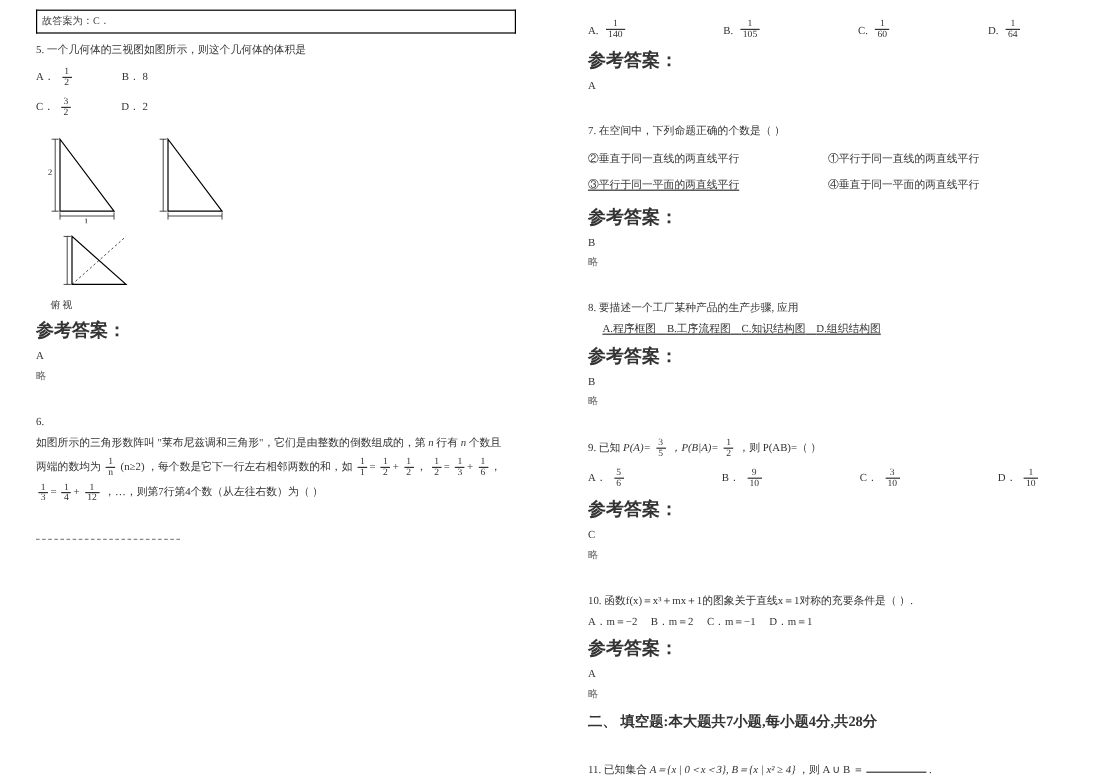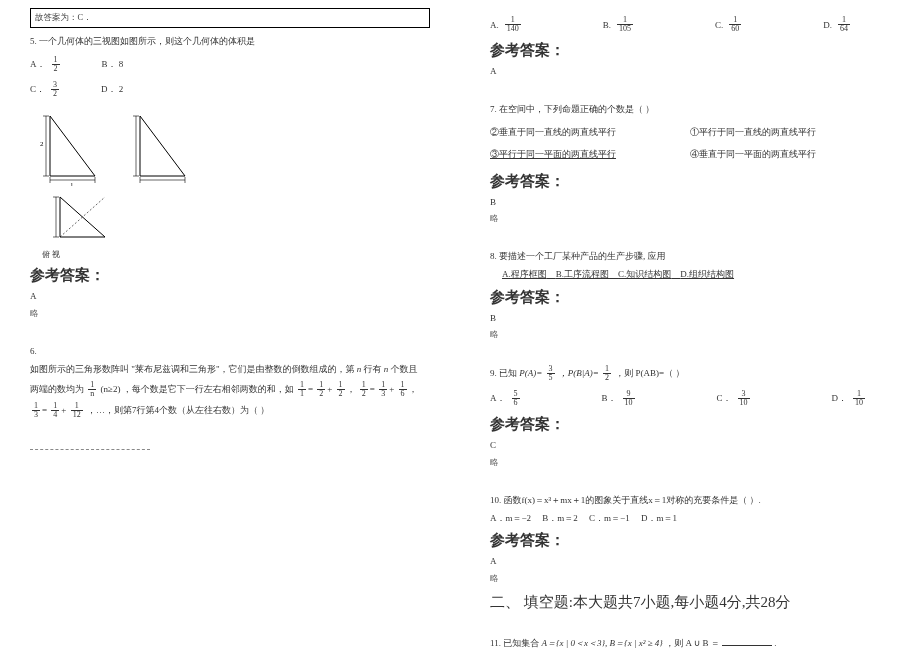--- a/index.html
+++ b/index.html
@@ -48,21 +48,21 @@
     .opts { display: flex; gap: 40px; margin: 8px 0; align-items: center; }
     .opts.wide { gap: 80px; }
     .opt { display: inline-flex; align-items: center; gap: 4px; font-size: 9px; }
     .answer-label { font-weight: bold; margin: 6px 0 4px; font-size: 15px; }
     .sml { color: #666; font-size: 8.5px; margin: 4px 0; }
     svg.tri { display: block; }
     .svgrow { display: flex; gap: 30px; align-items: flex-end; margin: 6px 0 2px 10px; }
     .svglabels { display: flex; gap: 50px; margin-left: 18px; font-size: 8px; color: #333; }
     .q { margin-top: 24px; }
     .blank { border-bottom: 1px solid #333; display: inline-block; width: 50px; height: 10px; }
-    .section-title { font-weight: normal; margin: 8px 0 4px; font-size: 15px; }
+    .section-title { font-weight: bold; margin: 8px 0 4px; font-size: 12px; }
     .dashsep {
       border-top: 1px dashed #888;
       margin: 30px 0 0 0;
       width: 120px;
     }
     .math { font-style: italic; }
   </style>
 </head>
 <body>
 

